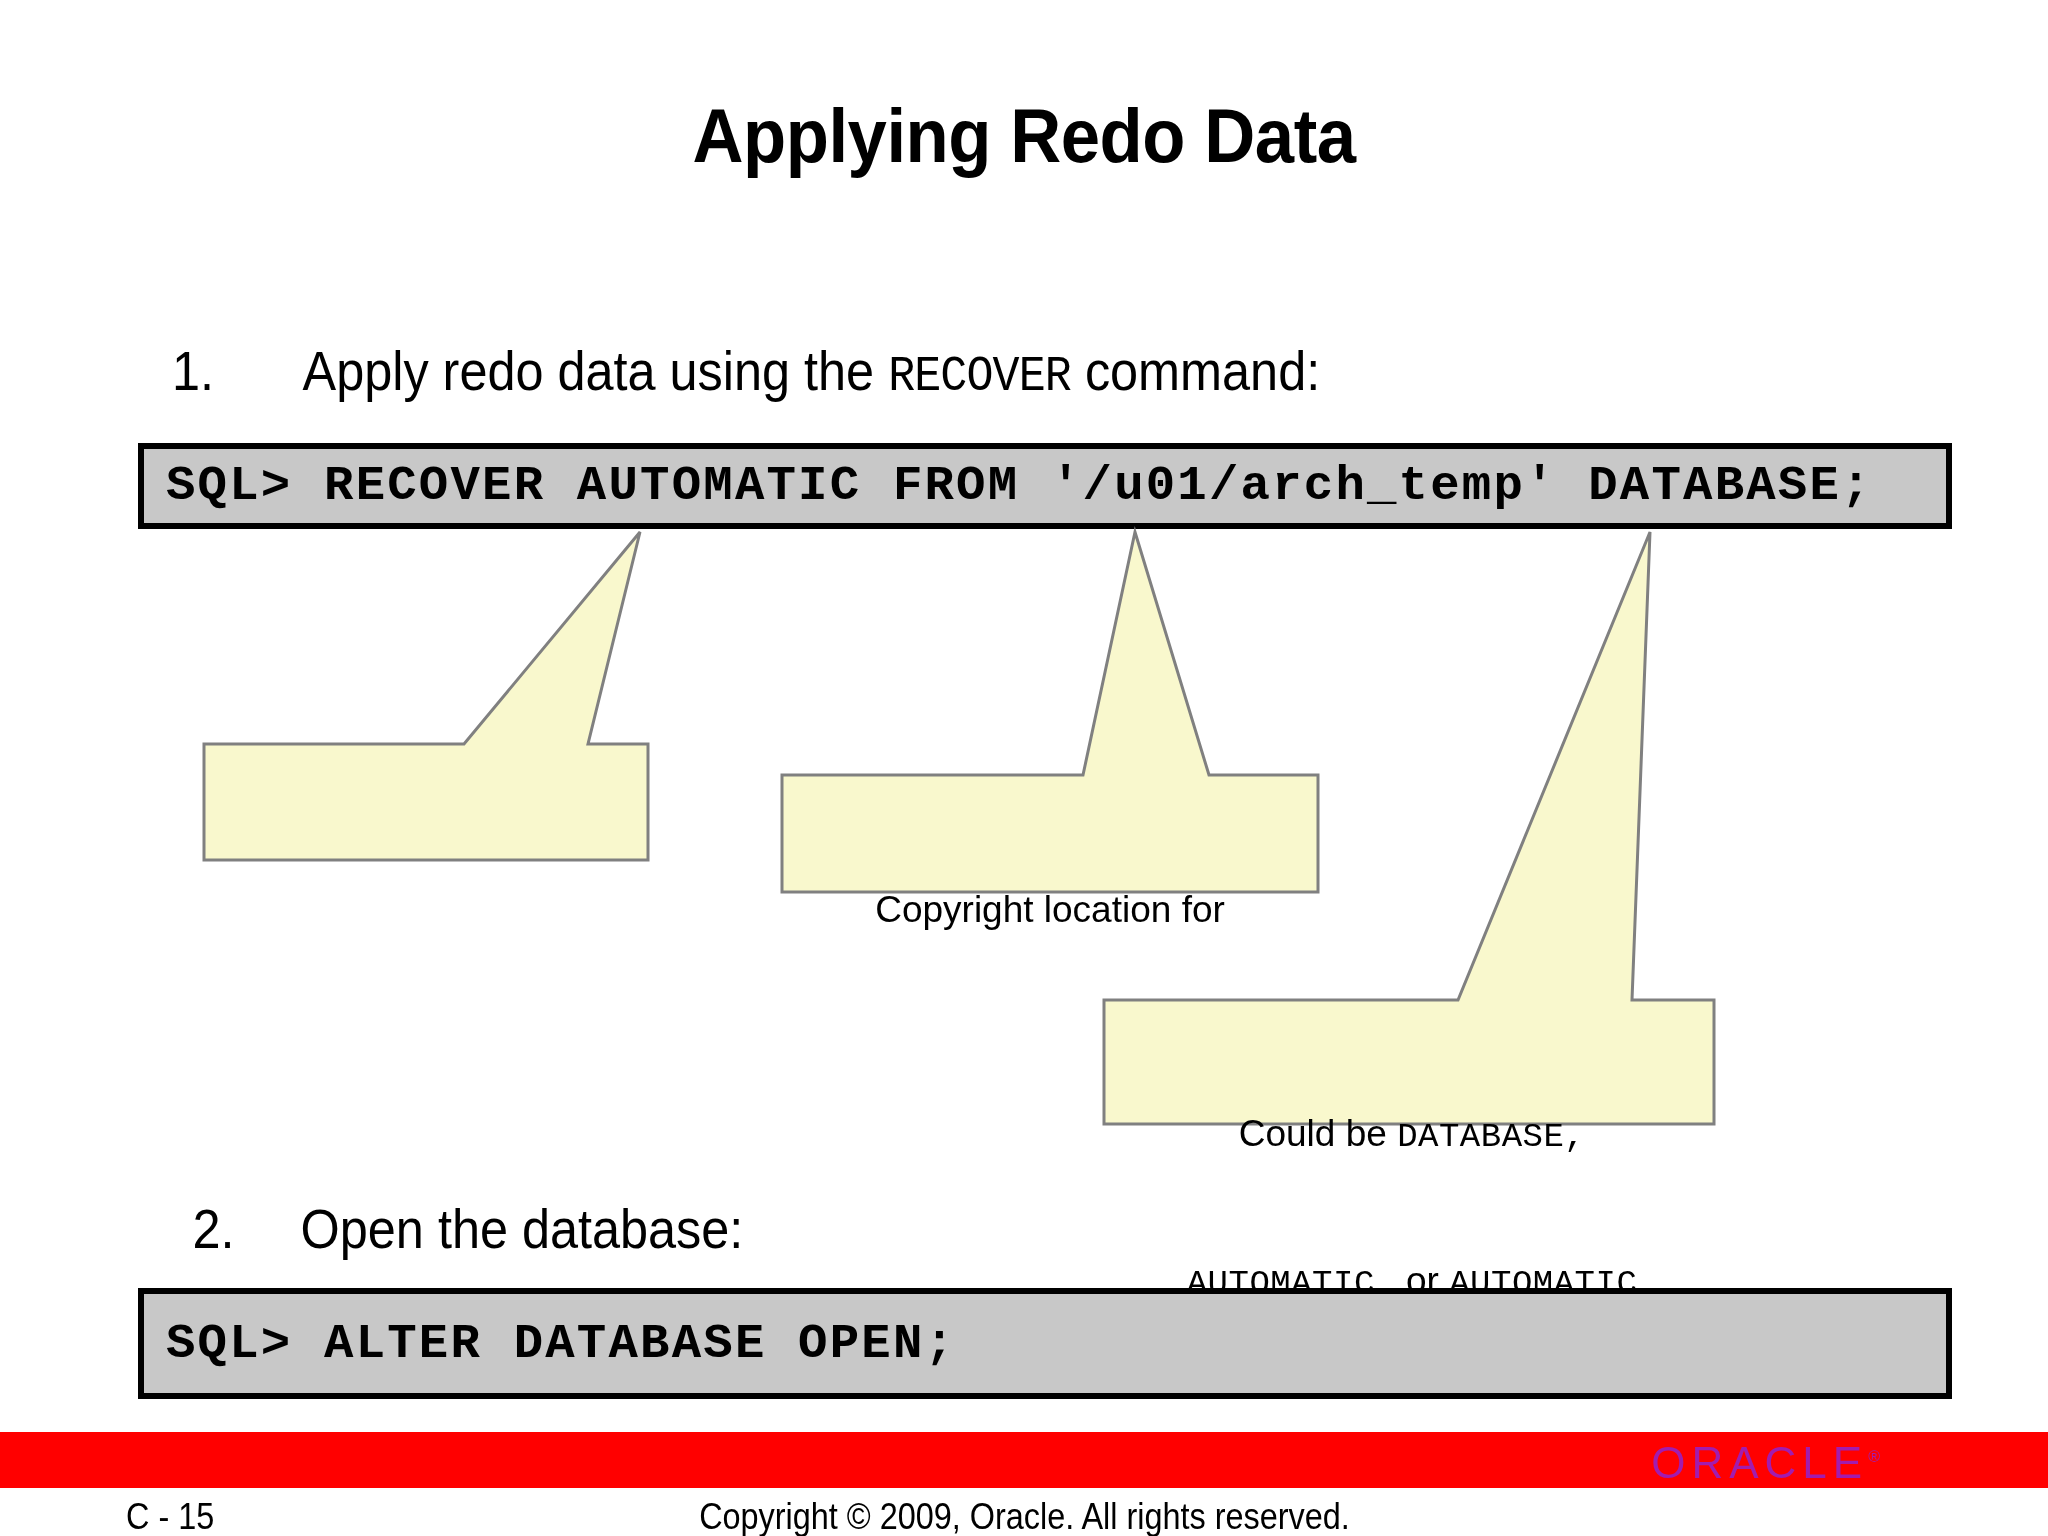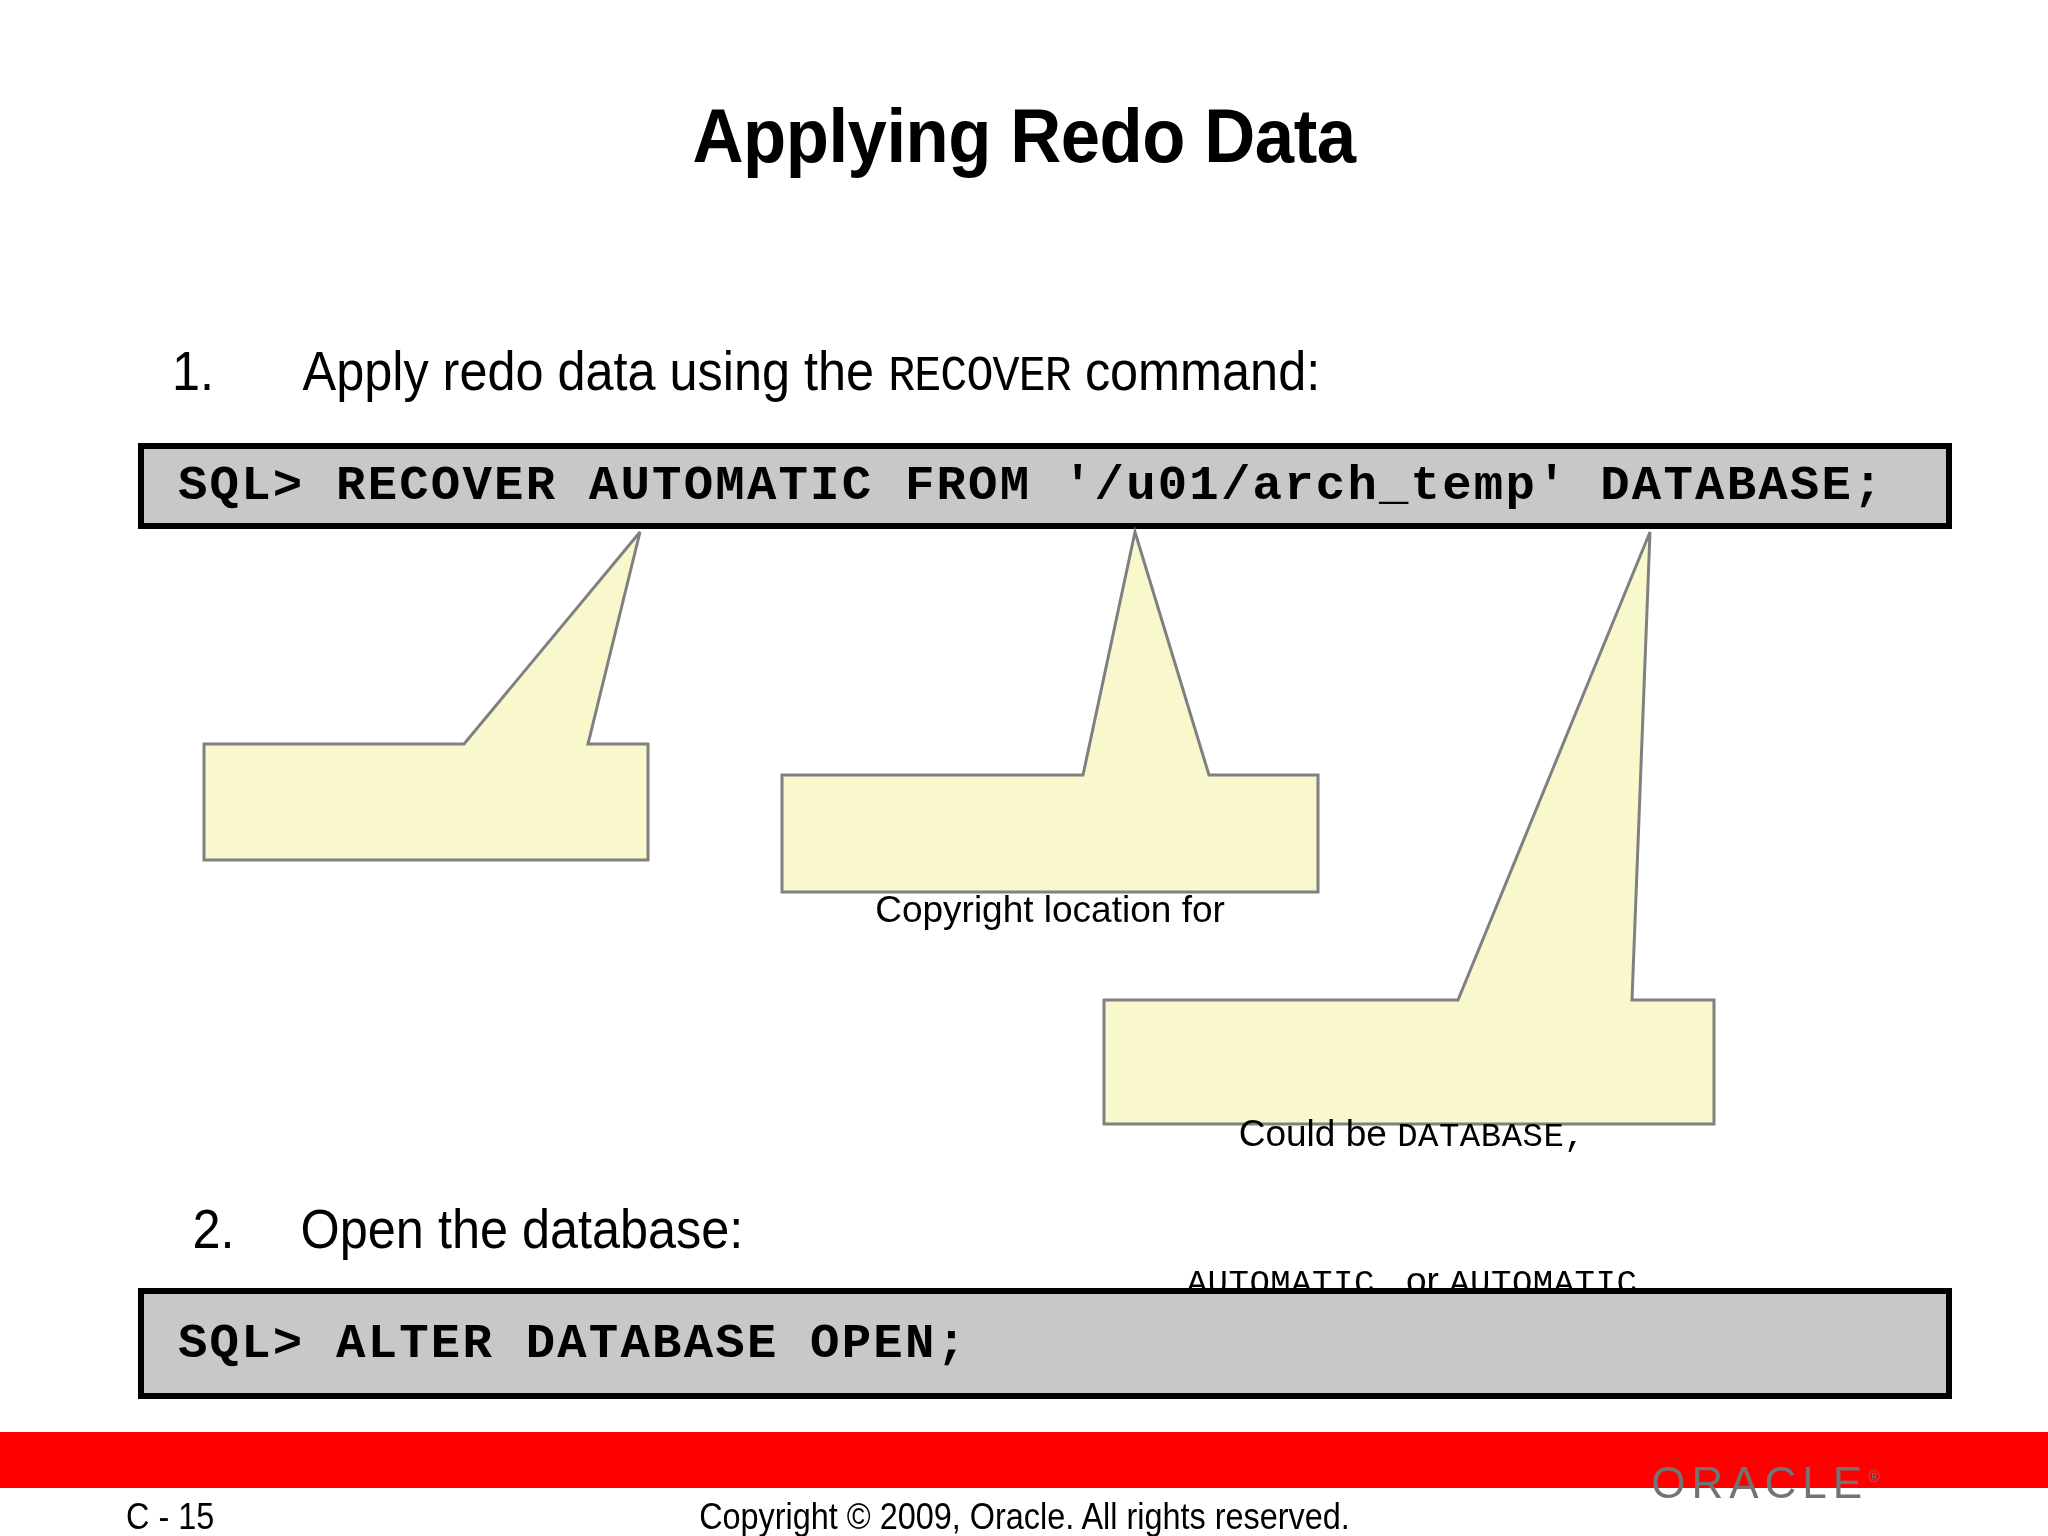--- a/index.html
+++ b/index.html
@@ -67,21 +67,20 @@
   }
 
   
   .code-box {
     position: absolute;
     background: #c8c8c8;
     border: 6px solid #000000;
     box-sizing: border-box;
     display: flex;
     align-items: center;
-    padding-left: 12px;
   }
   .code-box .code-text {
     font-family: "Liberation Mono", "DejaVu Sans Mono", monospace;
     font-weight: bold;
     font-size: 49px;
     color: #000000;
     letter-spacing: 2.2px;
     white-space: pre;
     padding-left: 22px;
   }
@@ -135,27 +134,26 @@
     left: 0;
     top: 1432px;
     width: 2048px;
     height: 56px;
     background: #ff0000;
   }
   #oracle-logo {
     position: absolute;
     right: 168px;
     top: 1438px;
-    color: #737373;
+    color: #a21caf;
     font-family: "Liberation Sans", sans-serif;
     font-size: 44px;
     font-weight: normal;
     letter-spacing: 6px;
     white-space: pre;
-    margin-top: 20px;
   }
   #oracle-logo .tm {
     font-size: 16px;
     vertical-align: super;
     letter-spacing: 0;
   }
   #page-number {
     position: absolute;
     left: 126px;
     top: 1496px;

